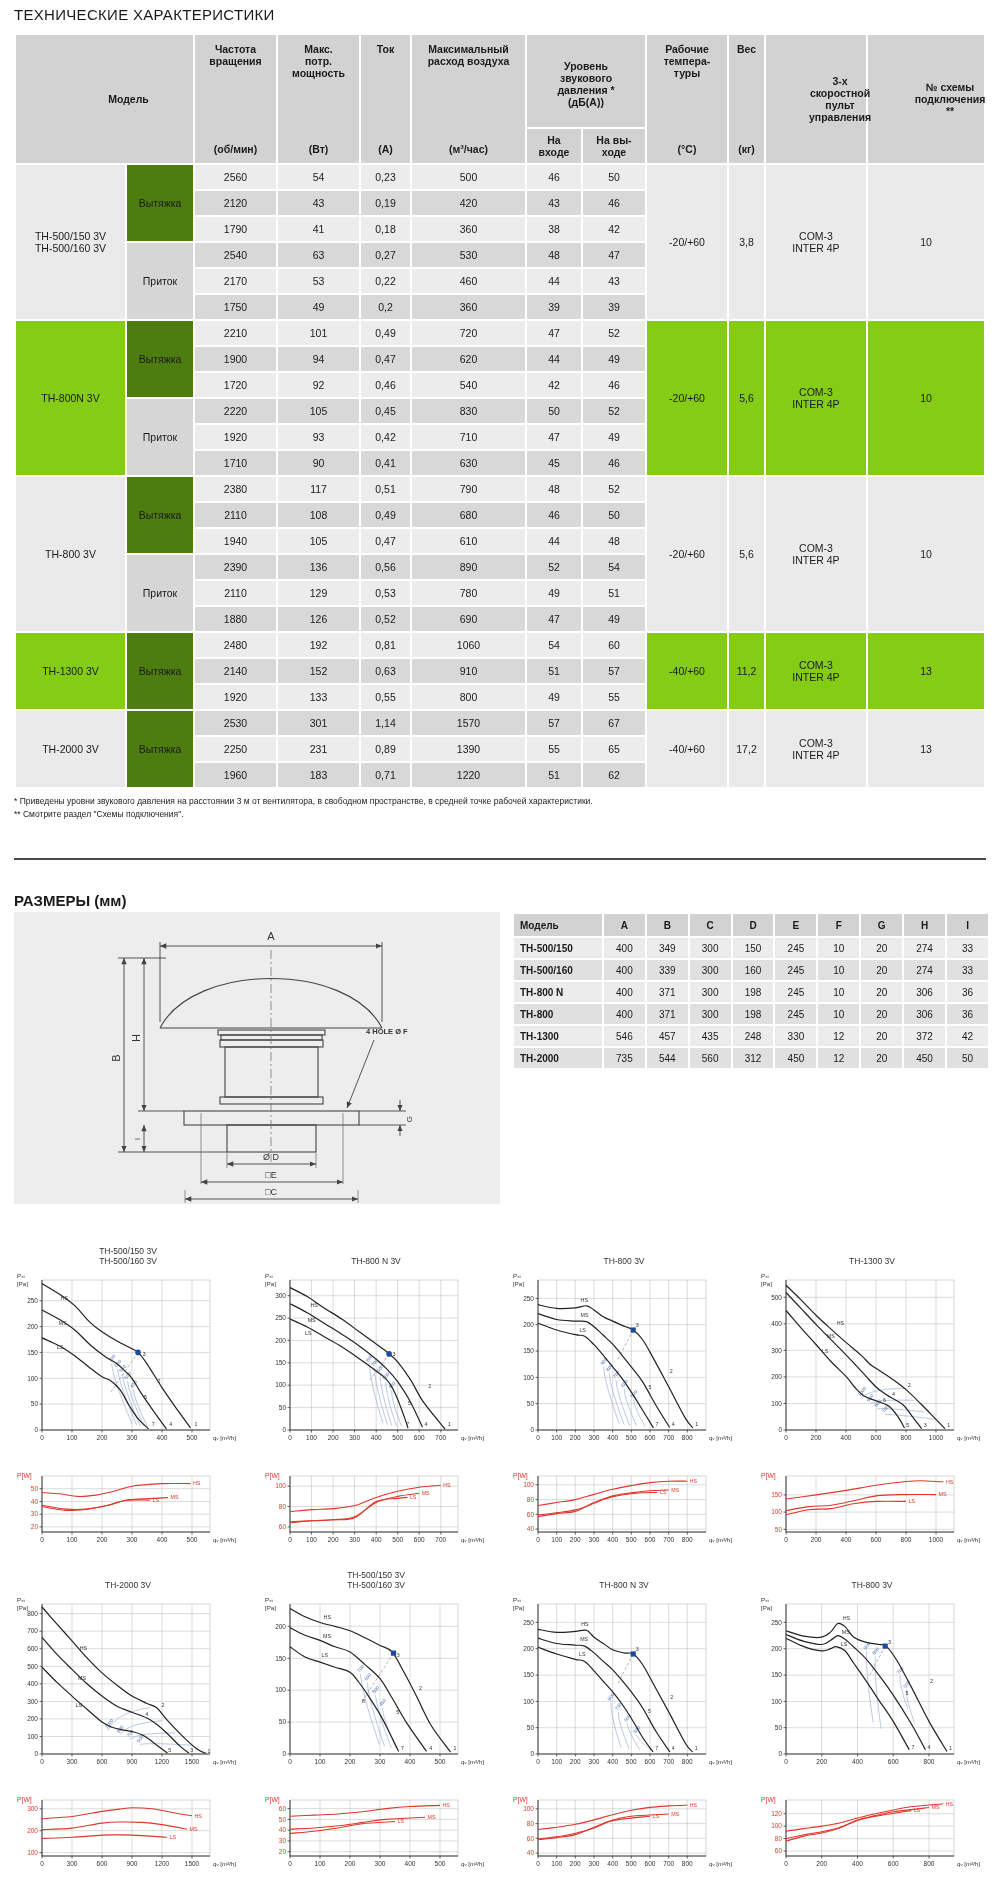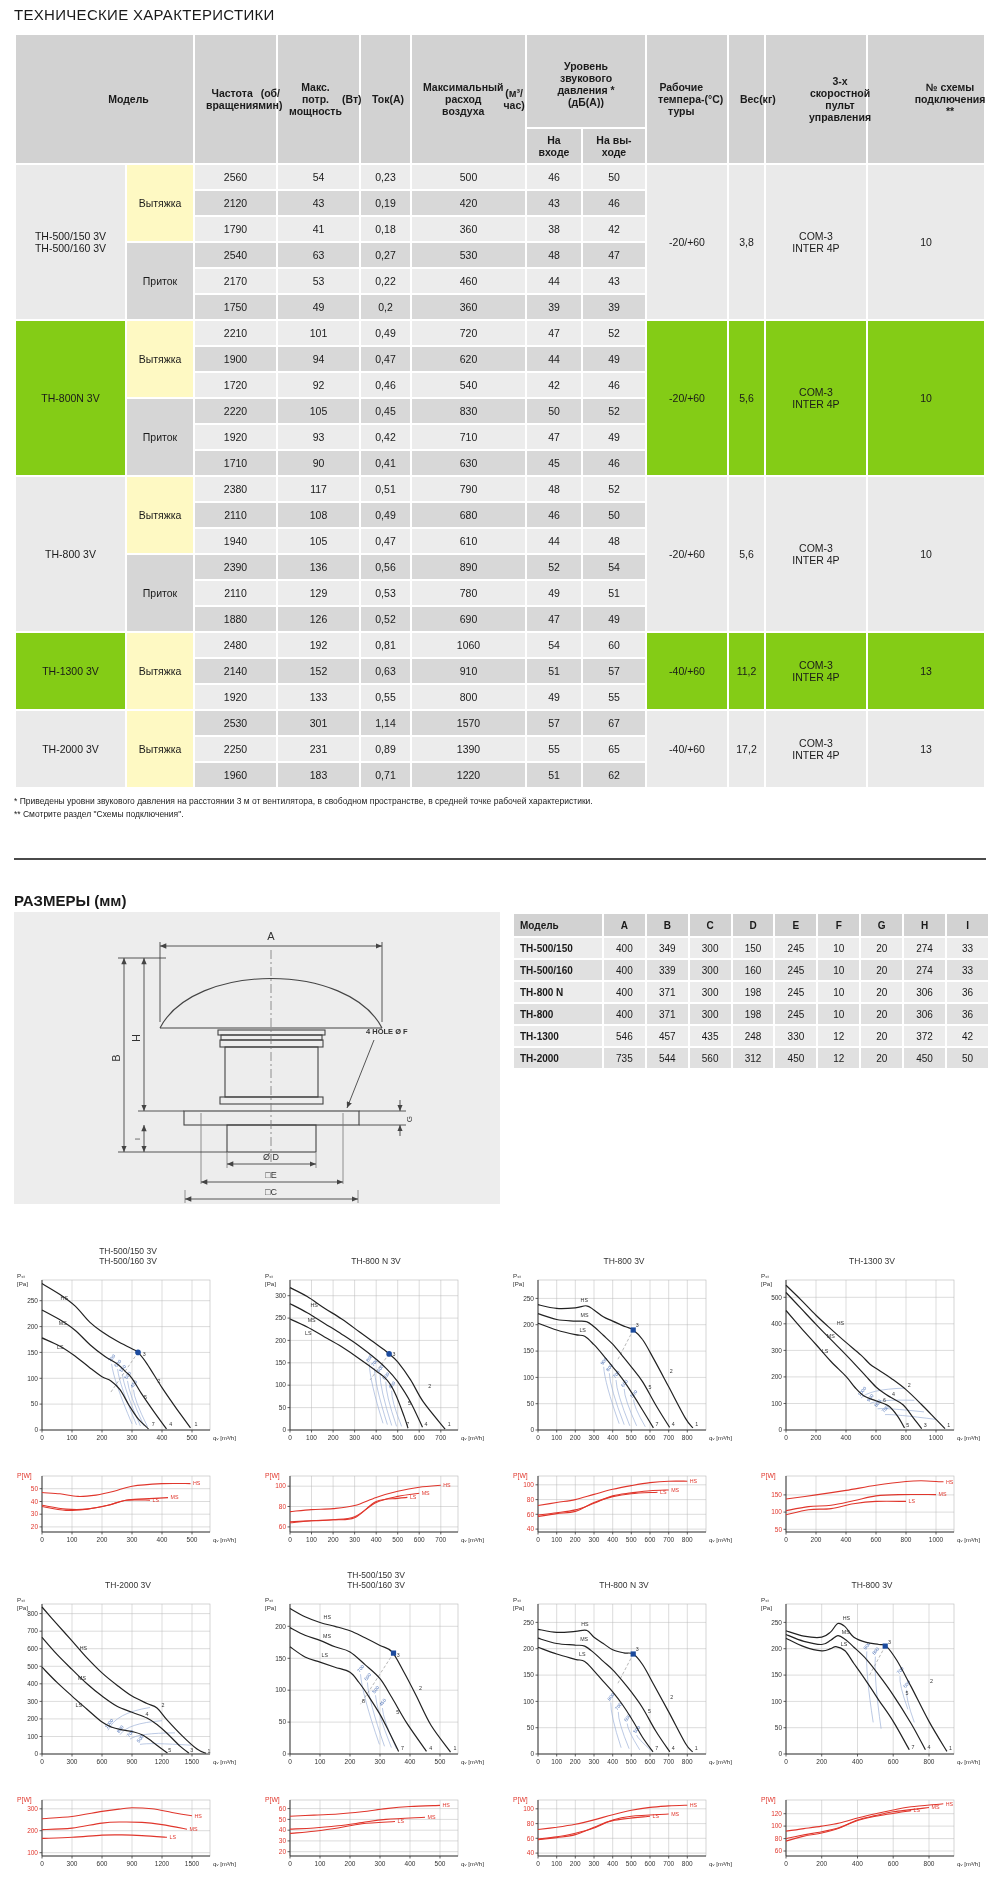--- a/index.html
+++ b/index.html
@@ -8,30 +8,30 @@
   #page-title{left:14px;top:6px;font-size:15px;font-weight:normal;letter-spacing:.3px;}
   #section-title{left:14px;top:892px;font-size:15px;font-weight:bold;}
   #divider{left:14px;top:858px;width:972px;border-top:2px solid #4a4a4a;}
   #footnotes{left:14px;top:795px;font-size:8.5px;line-height:13px;color:#222;}
   
   #spec-wrap{left:14px;top:33px;width:972px;}
   table.spec{border-collapse:separate;border-spacing:2px;table-layout:fixed;width:972px;}
   table.spec td{text-align:center;vertical-align:middle;font-size:10.5px;padding:0;}
   .hc{background:#d2d2d2;font-weight:bold;font-size:9.5px;line-height:12px;}
   .hrow1{height:92px;}.hrow2{height:34px;}
-  .hflex{height:124px;display:flex;justify-content:space-between;align-items:center;padding:6px 11px;box-sizing:border-box;}
+  .hflex{height:124px;display:flex;flex-direction:column;justify-content:space-between;align-items:center;padding:6px 11px;box-sizing:border-box;}
   .hmid{height:124px;display:flex;align-items:center;justify-content:center;padding-left:48px;}
   .hnoise{vertical-align:top;padding-top:6px !important;}
   .brow{height:24px;}
   td.lt{background:#ececec;}
   td.dk{background:#d8d8d8;}
   td.mc{font-size:10px;}
   td.gl{background:#eaeaea;}
   td.gd{background:#84cc16;}
-  td.vyt{background:#fef9c3;font-size:10px;}
+  td.vyt{background:#4d7c0f;font-size:10px;}
   td.pri{background:#d6d6d6;font-size:10px;}
   
   #dim-drawing{left:14px;top:912px;width:486px;height:292px;background:#ededed;}
   #dim-table-wrap{left:512px;top:912px;width:478px;}
   table.dims{border-collapse:separate;border-spacing:2px;table-layout:fixed;width:478px;}
   table.dims td{text-align:center;vertical-align:middle;font-size:10px;padding:0;height:20px;}
   table.dims td.h{background:#d2d2d2;font-weight:bold;height:22px;}
   table.dims td.r0{background:#ececec;margin-top:44px;}
   table.dims td.r1{background:#e0e0e0;}
   table.dims td.mod{text-align:left;padding-left:6px;font-weight:bold;}

